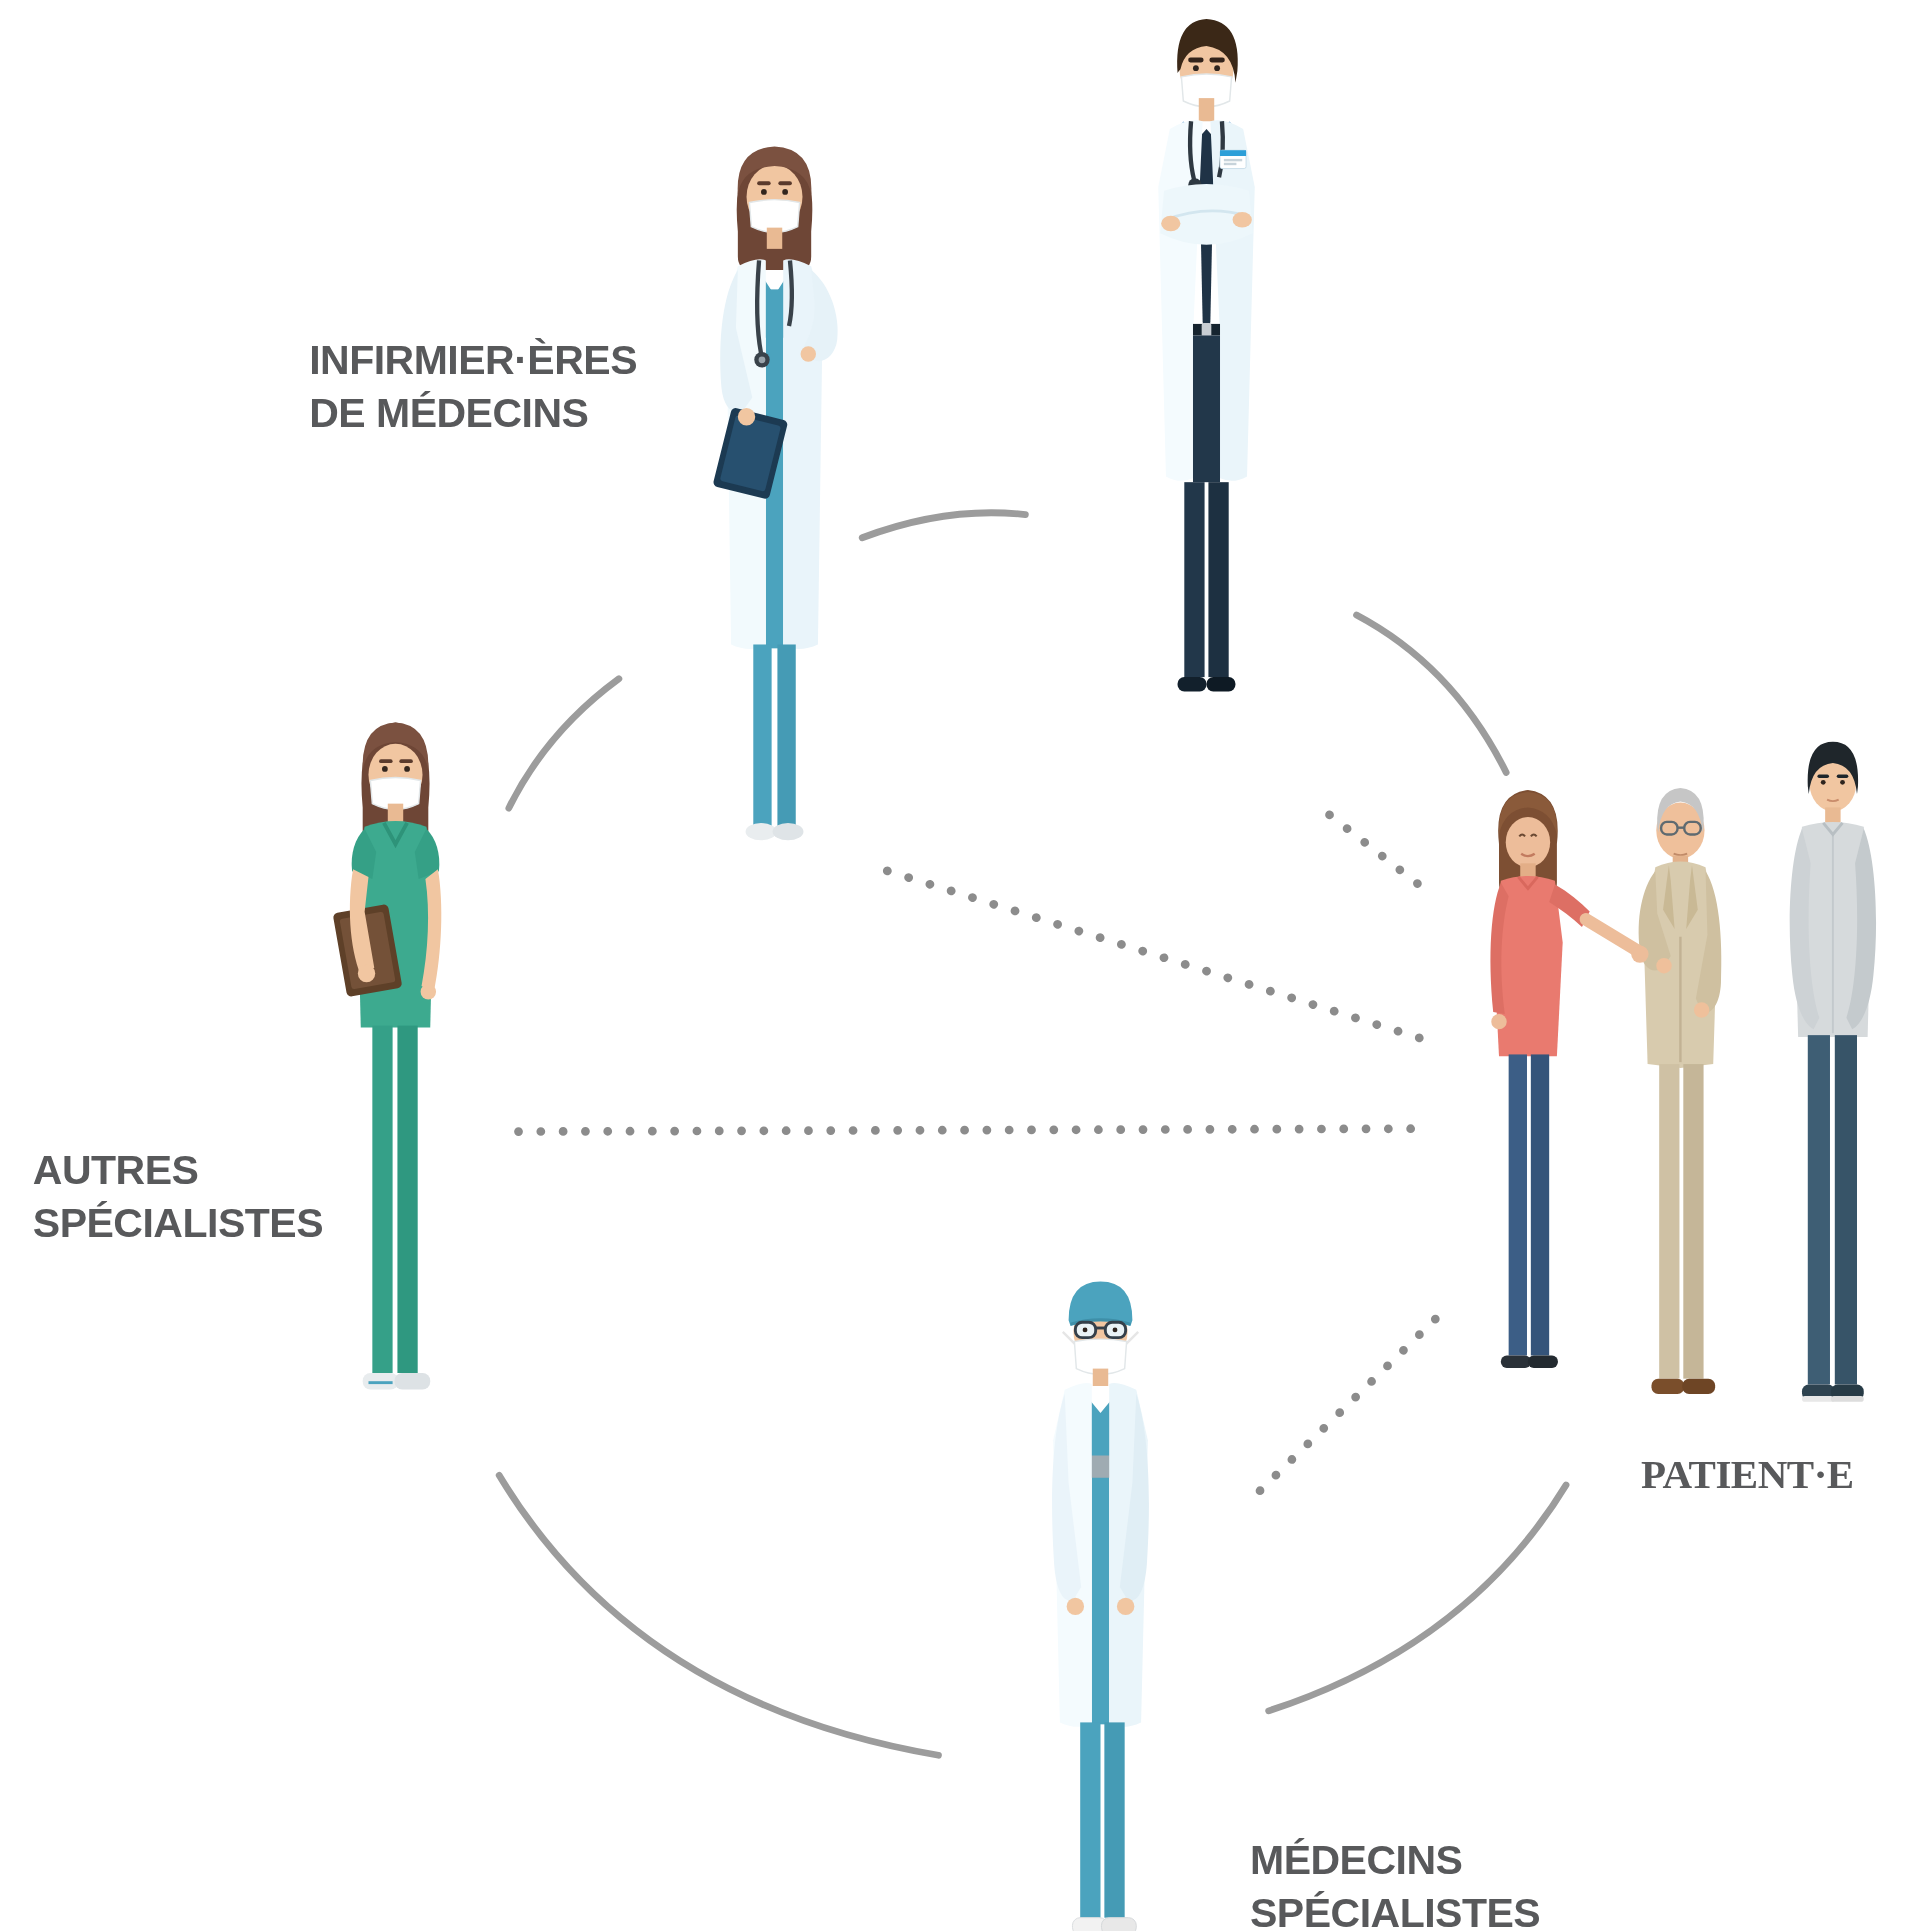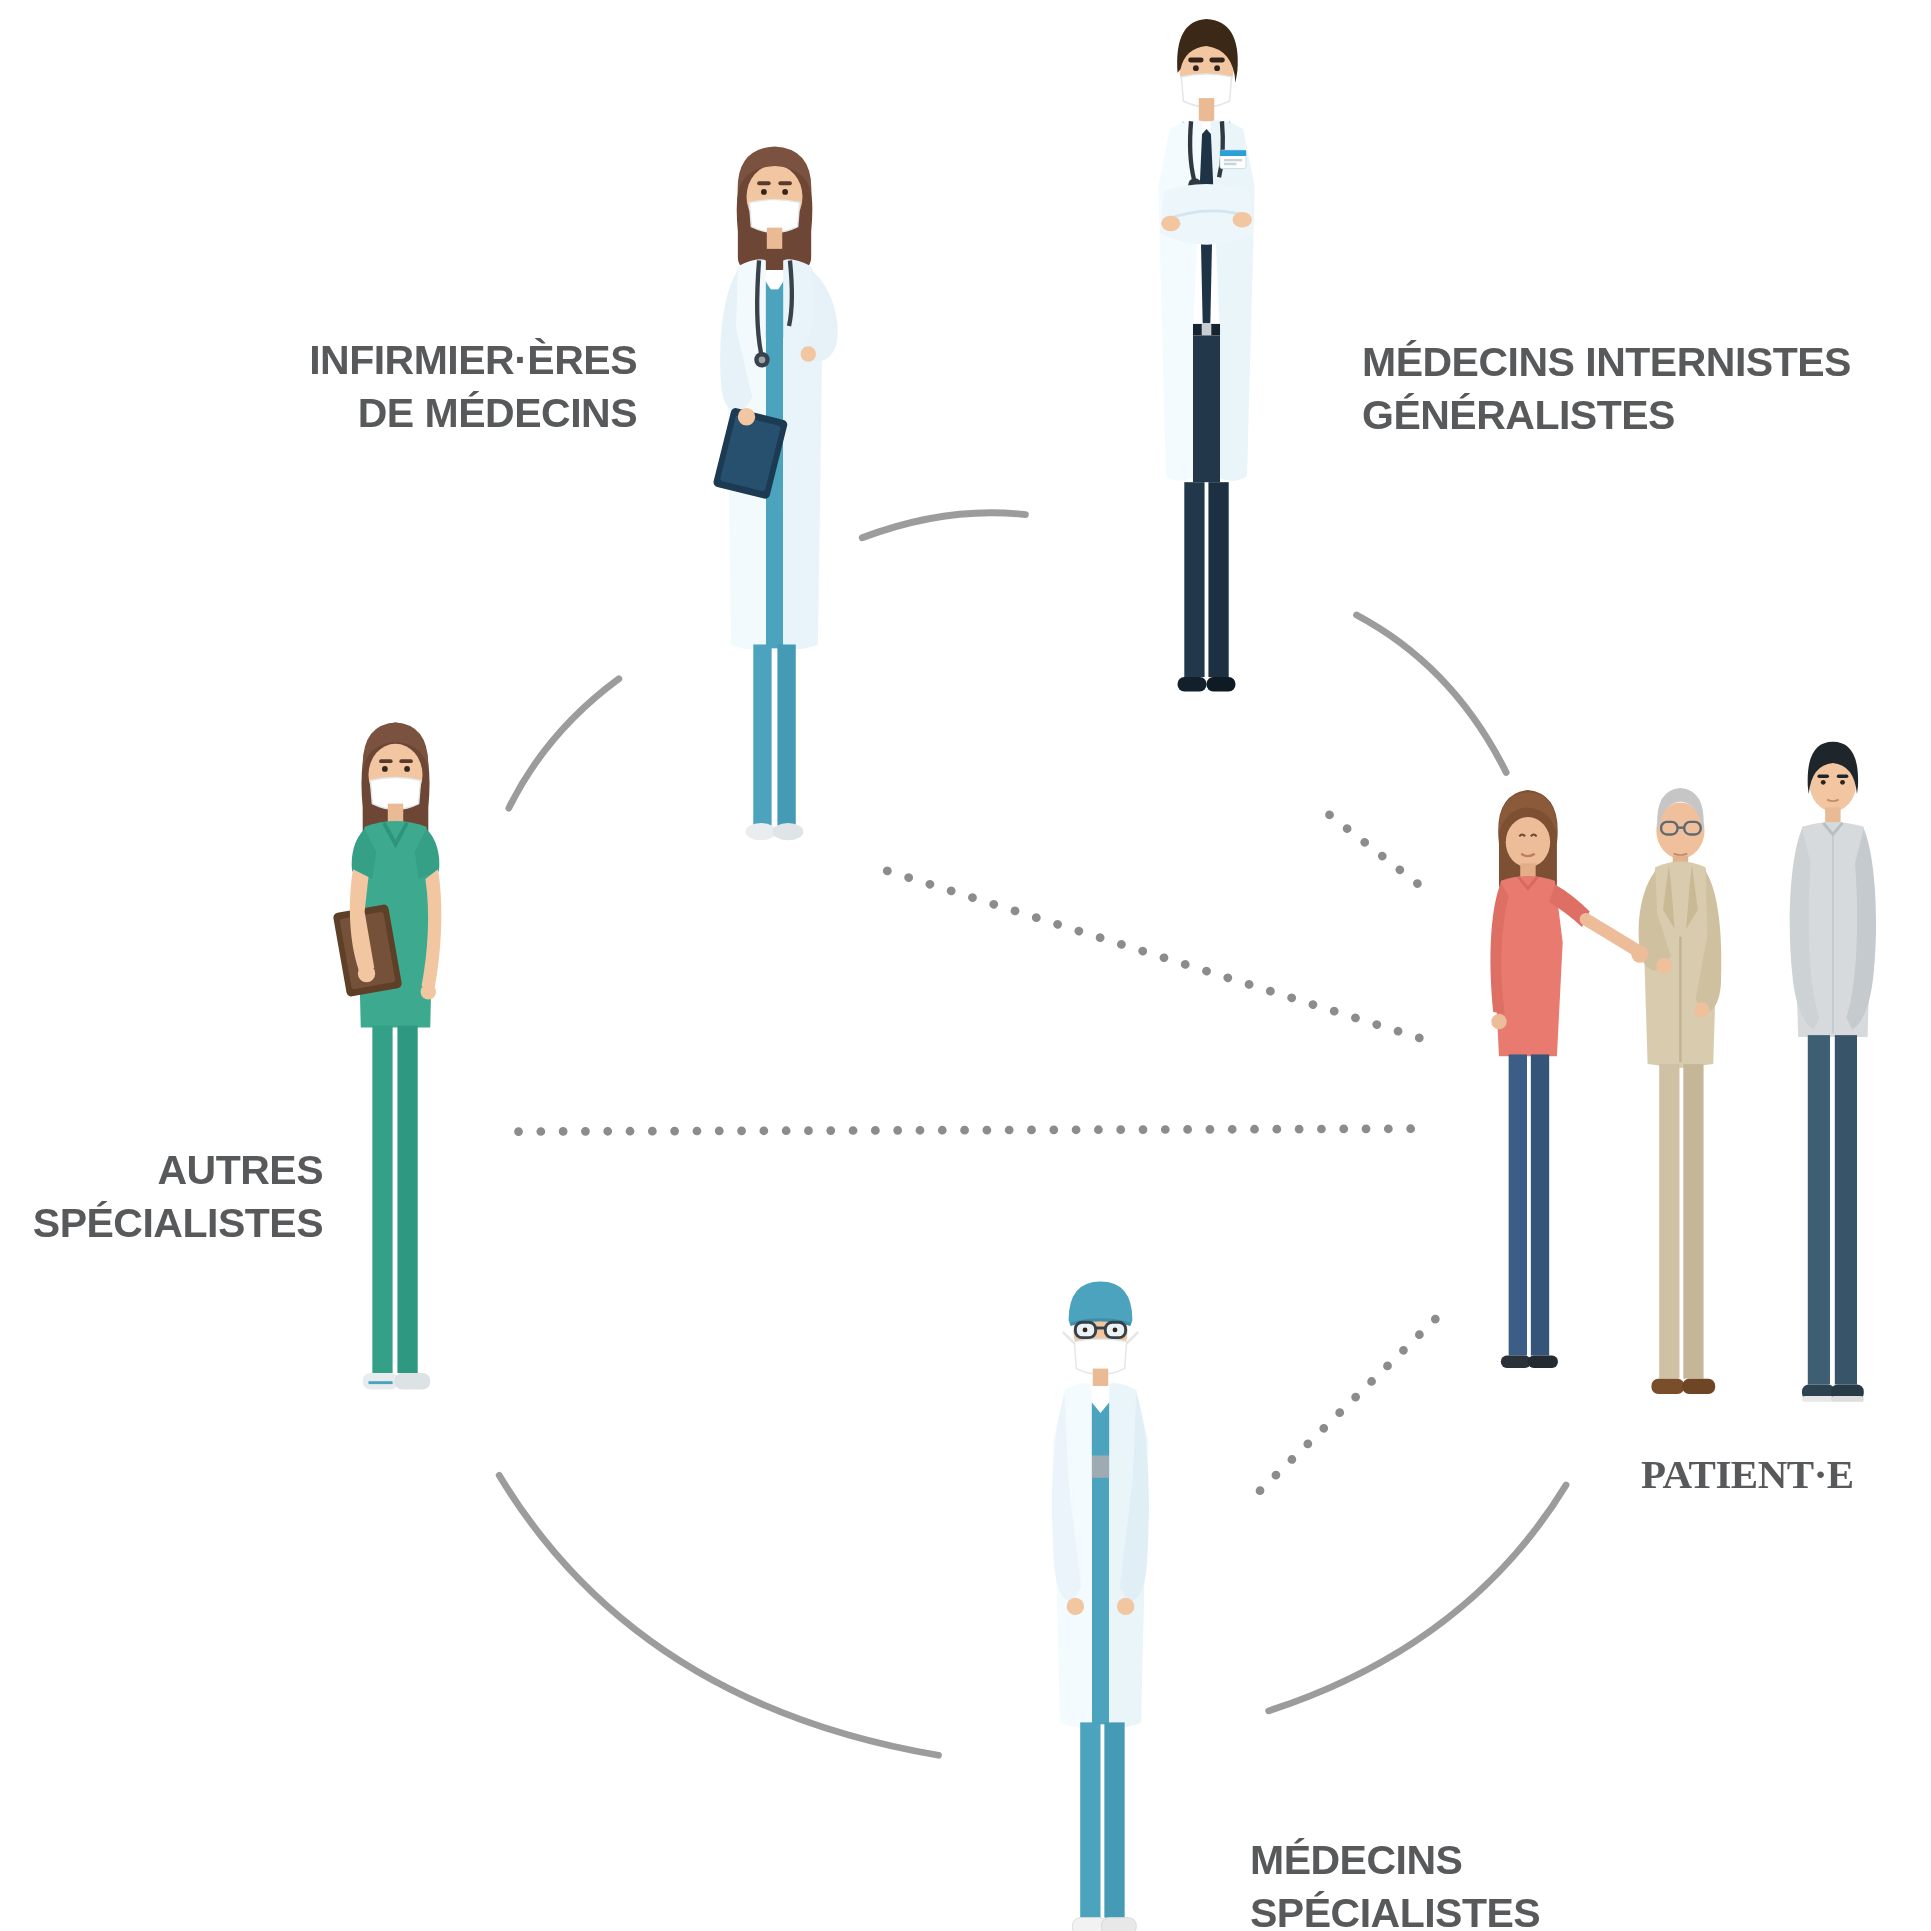--- a/index.html
+++ b/index.html
@@ -18,21 +18,21 @@
   .label {
     position: absolute;
     color: var(--label-text, #58595B);
     font-weight: bold;
     font-size: 41px;
     line-height: 1.3;
     letter-spacing: -0.5px;
     white-space: nowrap;
     z-index: 5;
   }
-  .align-right { text-align: right; }
+  .align-right { }
   .conn-solid {
     stroke: var(--line-solid, #9C9C9C);
     stroke-width: 7;
     fill: none;
     stroke-linecap: round;
   }
   .conn-dotted {
     stroke: var(--line-dotted, #8C8C8C);
     stroke-width: 9;
     fill: none;
@@ -55,24 +55,20 @@
     <path class="conn-dotted" d="M537,1172 L1476,1169"></path>
     <path class="conn-dotted" d="M1305,1544 L1496,1357"></path>
     <path class="conn-dotted" d="M1377,844 L1473,919"></path>
   </svg>
 
   <div class="label align-right" style="right:1294px; top:334px;">
     <div>INFIRMIER·ÈRES</div>
     <div>DE MÉDECINS</div>
   </div>
 
-  <div class="label" style="left:1362px; top:336px;">
-    <div>MÉDECINS INTERNISTES</div>
-    <div>GÉNÉRALISTES</div>
-  </div>
 
   <div class="label" style="left:1641px; top:1448px;font-family:Liberation Serif, serif;">
     <div>PATIENT·E</div>
   </div>
 
   <div class="label align-right" style="right:1608px; top:1144px;margin-left:14px;">
     <div>AUTRES</div>
     <div>SPÉCIALISTES</div>
   </div>
 

